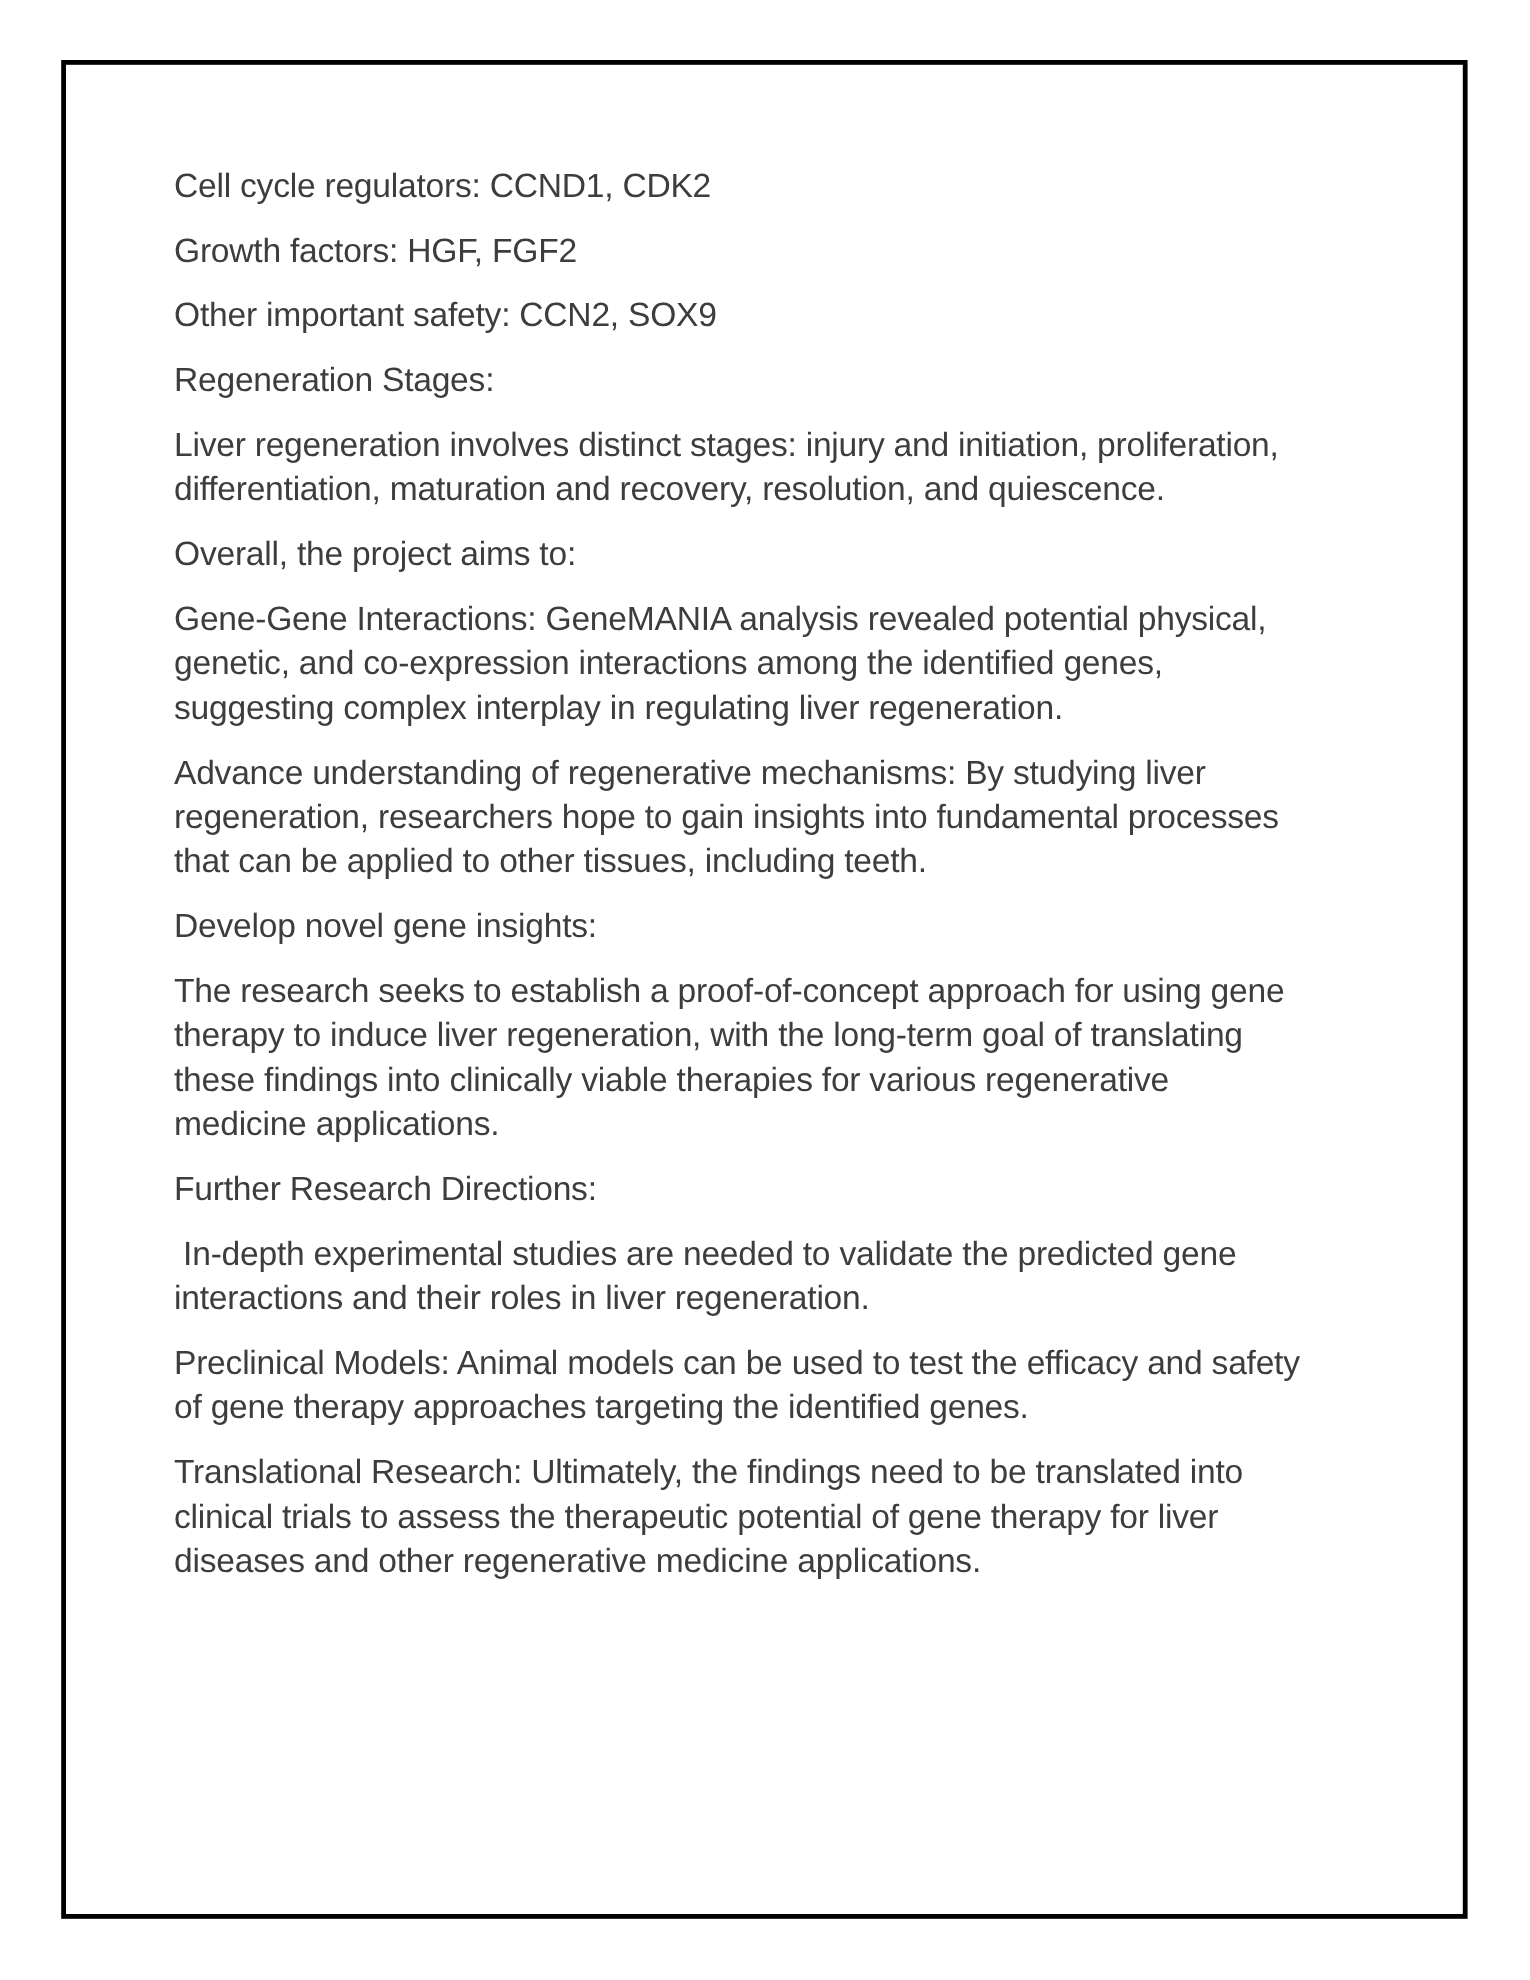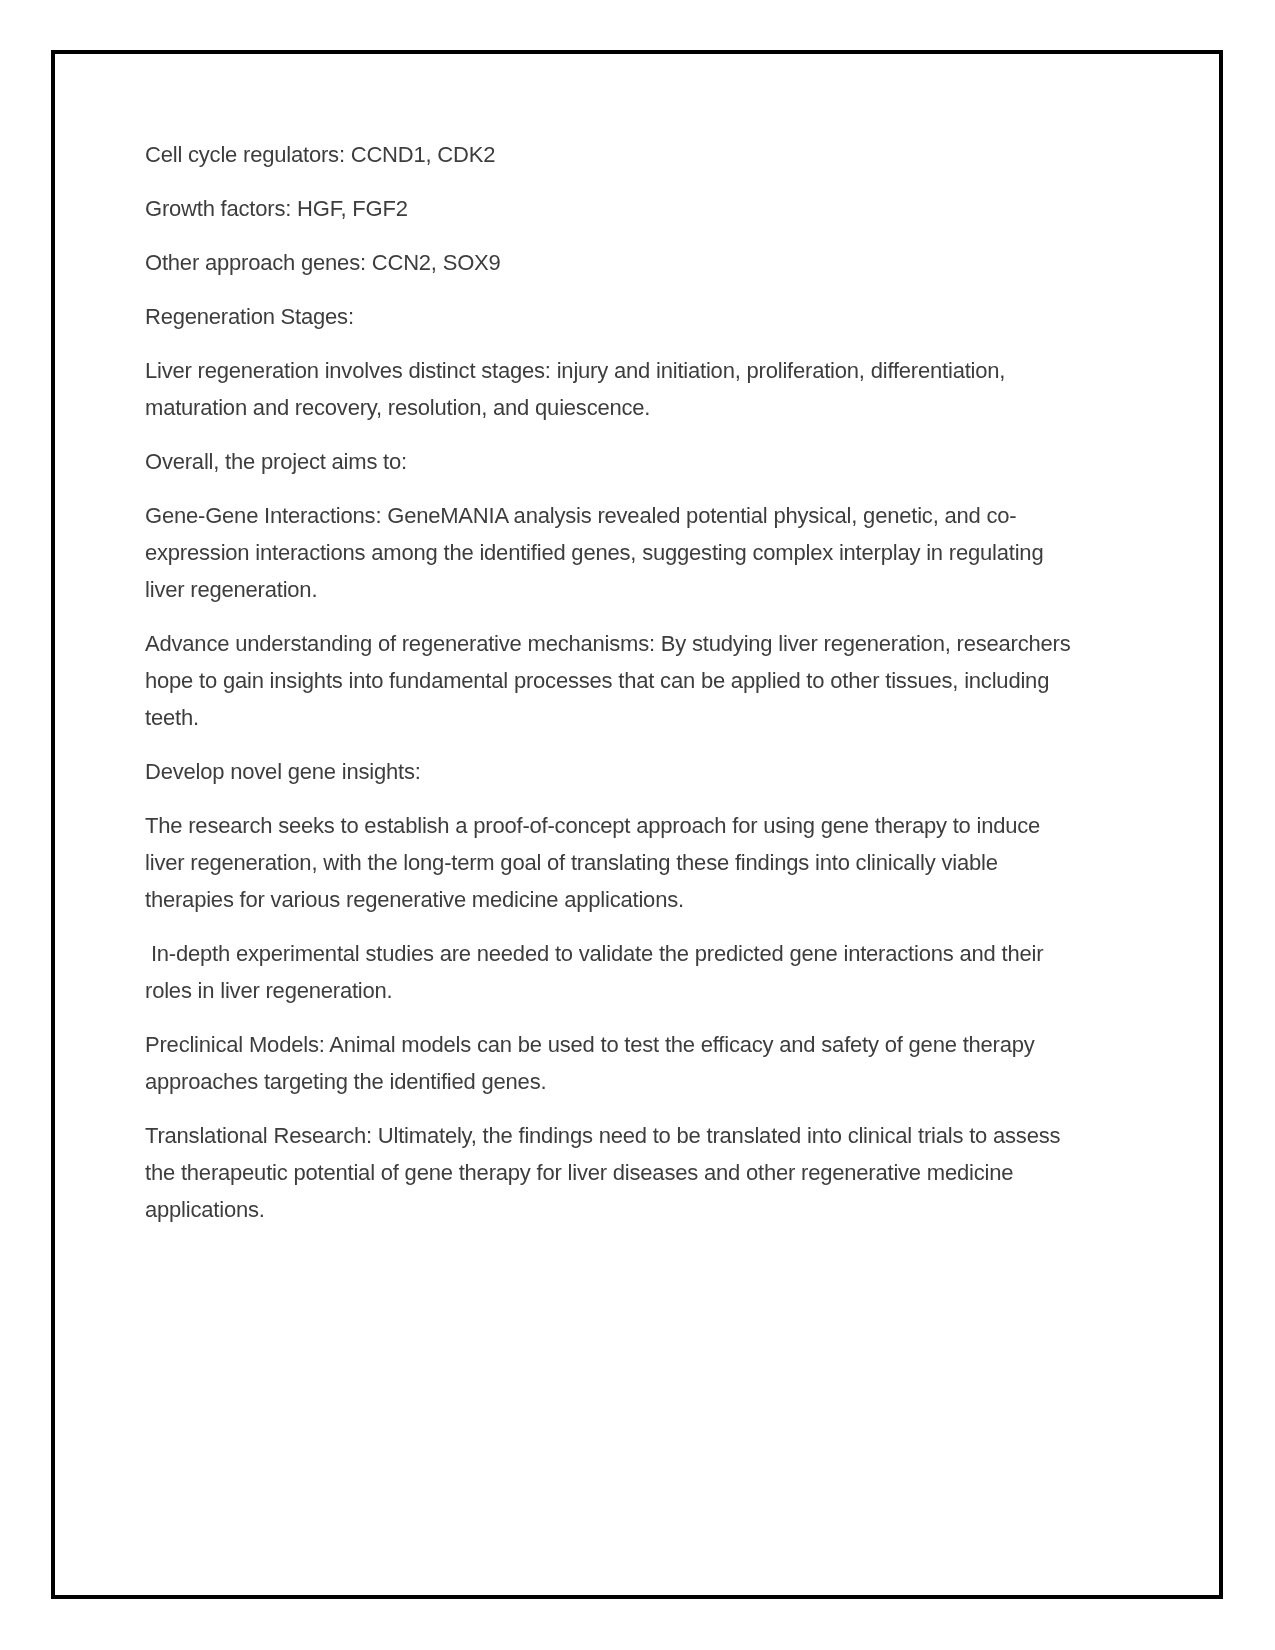--- a/index.html
+++ b/index.html
@@ -25,42 +25,43 @@
     border: 4px solid #000000;
     background: #ffffff;
   }
   .content {
     position: absolute;
     left: 145px;
     top: 136px;
     width: 940px;
   }
   .content p {
-    font-size: 22px;
+    font-size: 28px;
     line-height: 37px;
     letter-spacing: -0.2px;
     color: #3d3d3d;
     margin: 0 0 17px 0;
     white-space: pre-wrap;
     font-weight: 400;
   }
 </style>
 </head>
 <body>
 
 <div class="page">
   <div class="page-frame"></div>
   <div class="content">
     <p>Cell cycle regulators: CCND1, CDK2</p>
     <p>Growth factors: HGF, FGF2</p>
-    <p>Other approach genes: CCN2, SOX9</p>
+    <p>Other important safety: CCN2, SOX9</p>
     <p>Regeneration Stages:</p>
     <p>Liver regeneration involves distinct stages: injury and initiation, proliferation, differentiation, maturation and recovery, resolution, and quiescence.</p>
     <p>Overall, the project aims to:</p>
     <p>Gene-Gene Interactions: GeneMANIA analysis revealed potential physical, genetic, and co-expression interactions among the identified genes, suggesting complex interplay in regulating liver regeneration.</p>
     <p>Advance understanding of regenerative mechanisms: By studying liver regeneration, researchers hope to gain insights into fundamental processes that can be applied to other tissues, including teeth.</p>
     <p>Develop novel gene insights:</p>
     <p>The research seeks to establish a proof-of-concept approach for using gene therapy to induce liver regeneration, with the long-term goal of translating these findings into clinically viable therapies for various regenerative medicine applications.</p>
+    <p>Further Research Directions:</p>
     <p> In-depth experimental studies are needed to validate the predicted gene interactions and their roles in liver regeneration.</p>
     <p>Preclinical Models: Animal models can be used to test the efficacy and safety of gene therapy approaches targeting the identified genes.</p>
     <p>Translational Research: Ultimately, the findings need to be translated into clinical trials to assess the therapeutic potential of gene therapy for liver diseases and other regenerative medicine applications.</p>
   </div>
 </div>
 
 </body></html>

